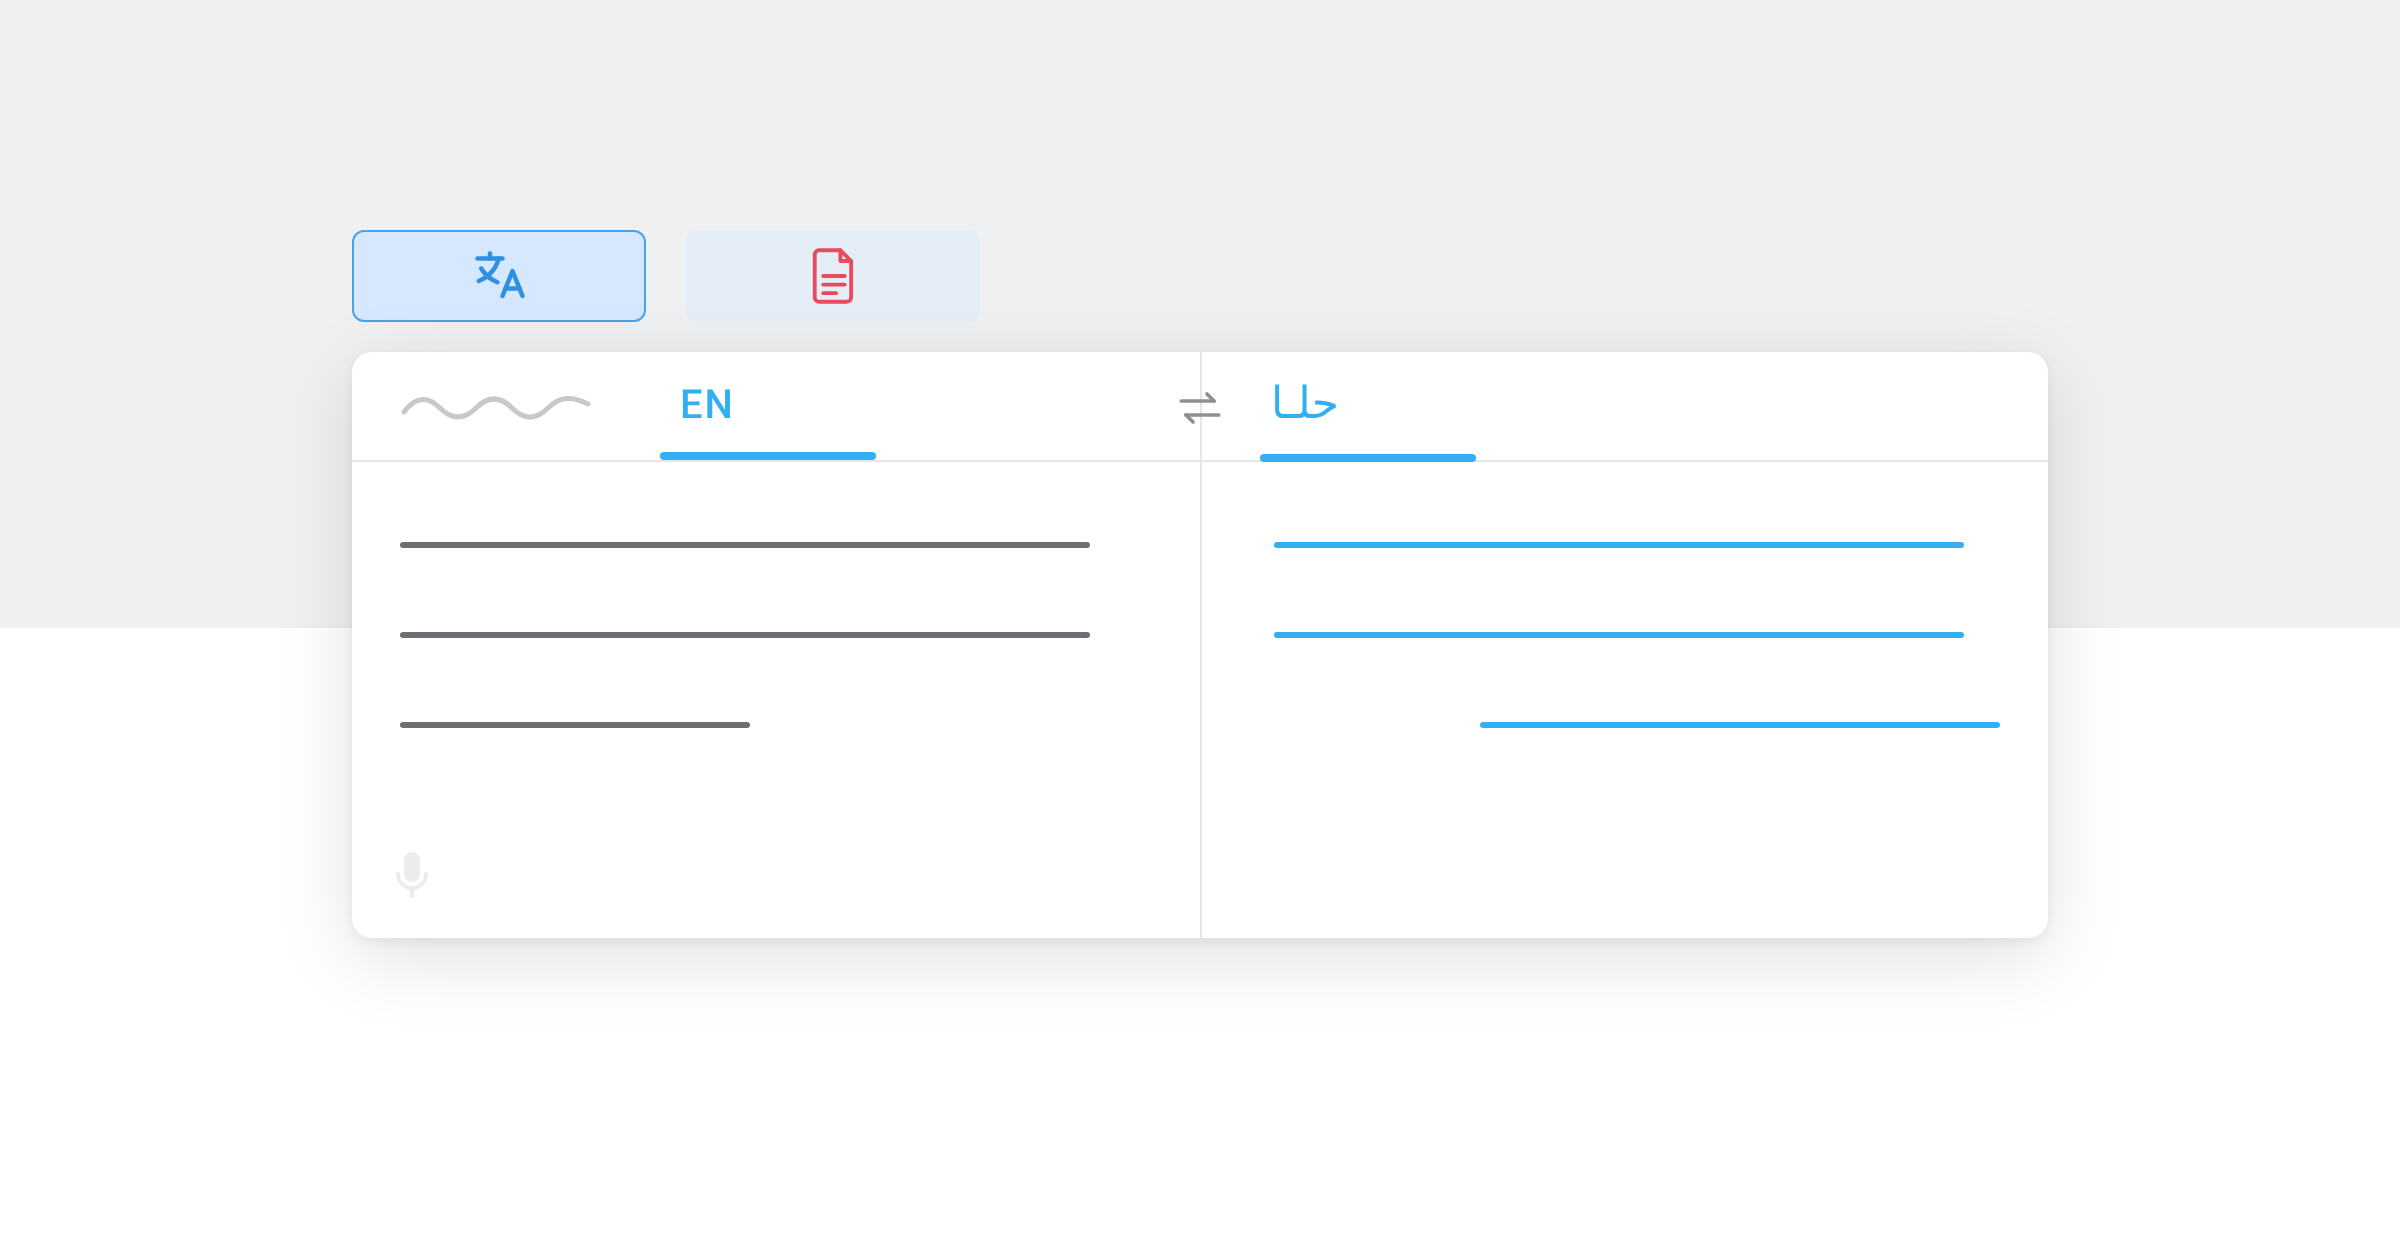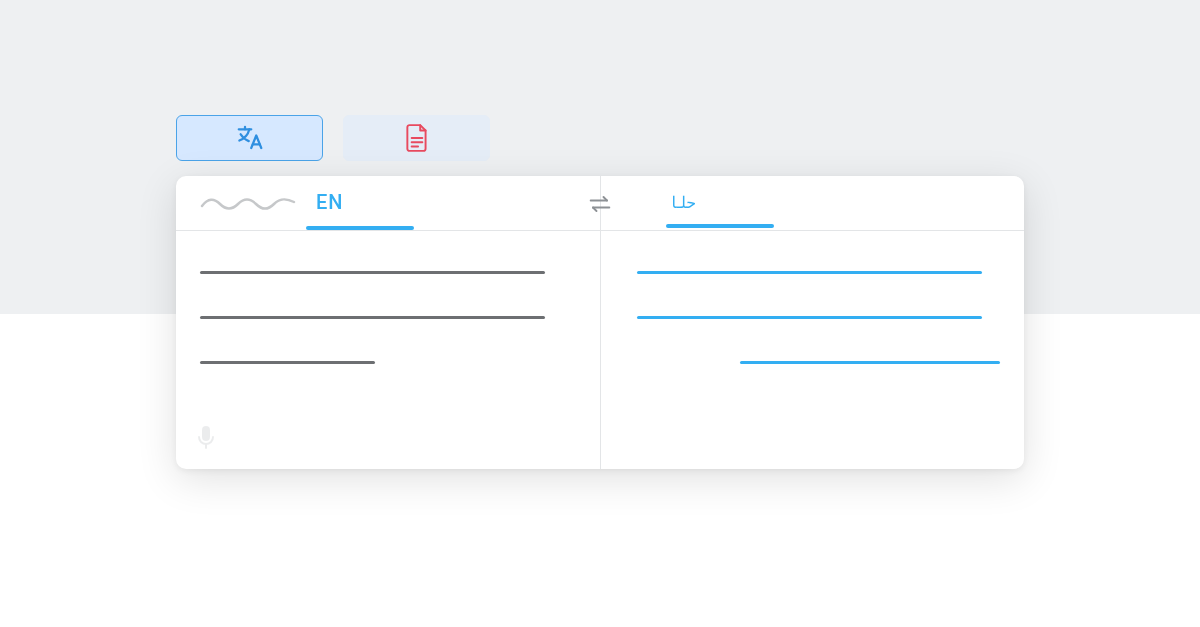--- a/index.html
+++ b/index.html
@@ -58,21 +58,21 @@
     flex: 1;
     position: relative;
   }
   .pane-left { border-right: 1px solid #e3e5e7; }
   .header-row {
     height: 55px;
     border-bottom: 1px solid #e3e5e7;
     display: flex;
     align-items: center;
     padding: 0 24px;
-    gap: 20px;
+    gap: 44px;
     position: relative;
   }
   .pane-right .header-row {
     padding-left: 35px;
   }
   .detect-squiggle {
     display: flex;
     align-items: center;
   }
   .lang-label {
@@ -201,21 +201,21 @@
         <svg width="16" height="24" viewBox="0 0 16 24" fill="#d9dbdd">
           <rect x="4" y="1" width="8" height="15" rx="4"></rect>
           <path d="M1 12a7 7 0 0 0 14 0" fill="none" stroke="#d9dbdd" stroke-width="2" stroke-linecap="round"></path>
           <line x1="8" y1="19" x2="8" y2="23" stroke="#d9dbdd" stroke-width="2" stroke-linecap="round"></line>
         </svg>
       </div>
     </div>
 
     <div class="pane pane-right">
       <div class="header-row">
-        <span class="lang-label" style="font-size:16px;margin-left:36px;">
+        <span class="lang-label" style="font-size:22px;">
           <span>حلـا</span>
           <span class="target-lang-underline"></span>
         </span>
       </div>
       <div class="body-area">
         <div class="text-line tgt-line line-full"></div>
         <div class="text-line tgt-line line-full"></div>
         <div class="text-line tgt-line tgt-line-right"></div>
       </div>
     </div>

